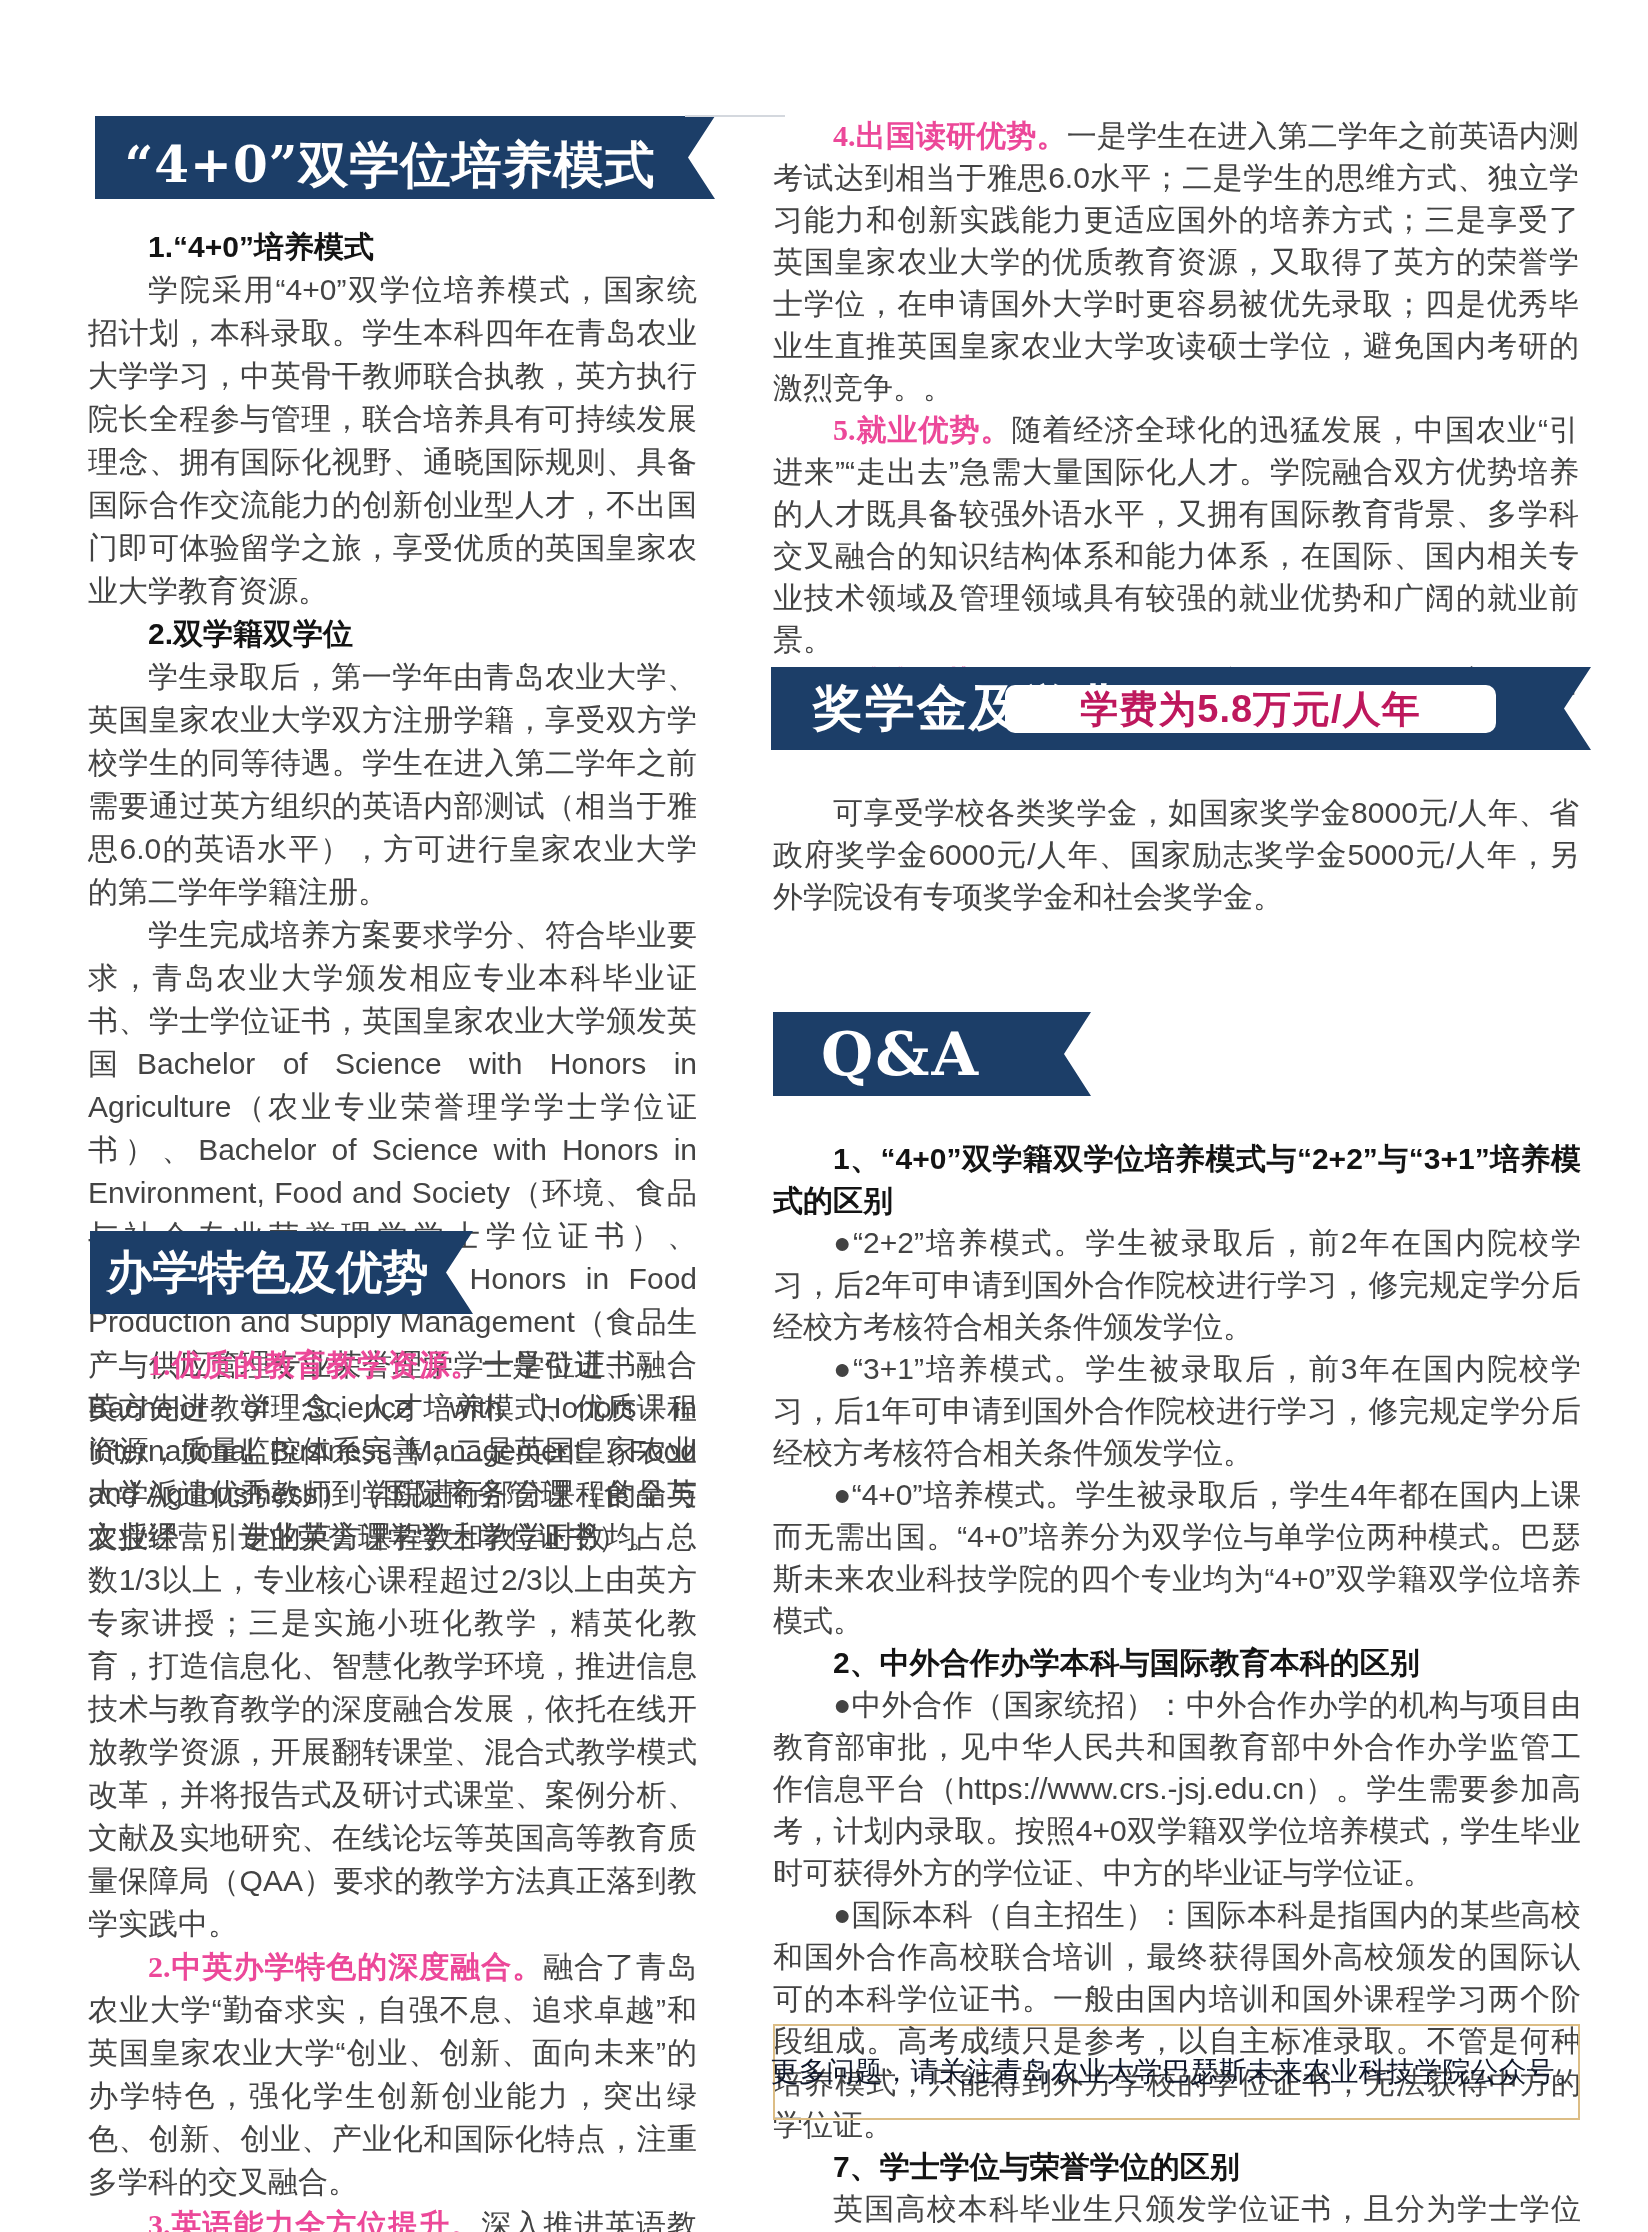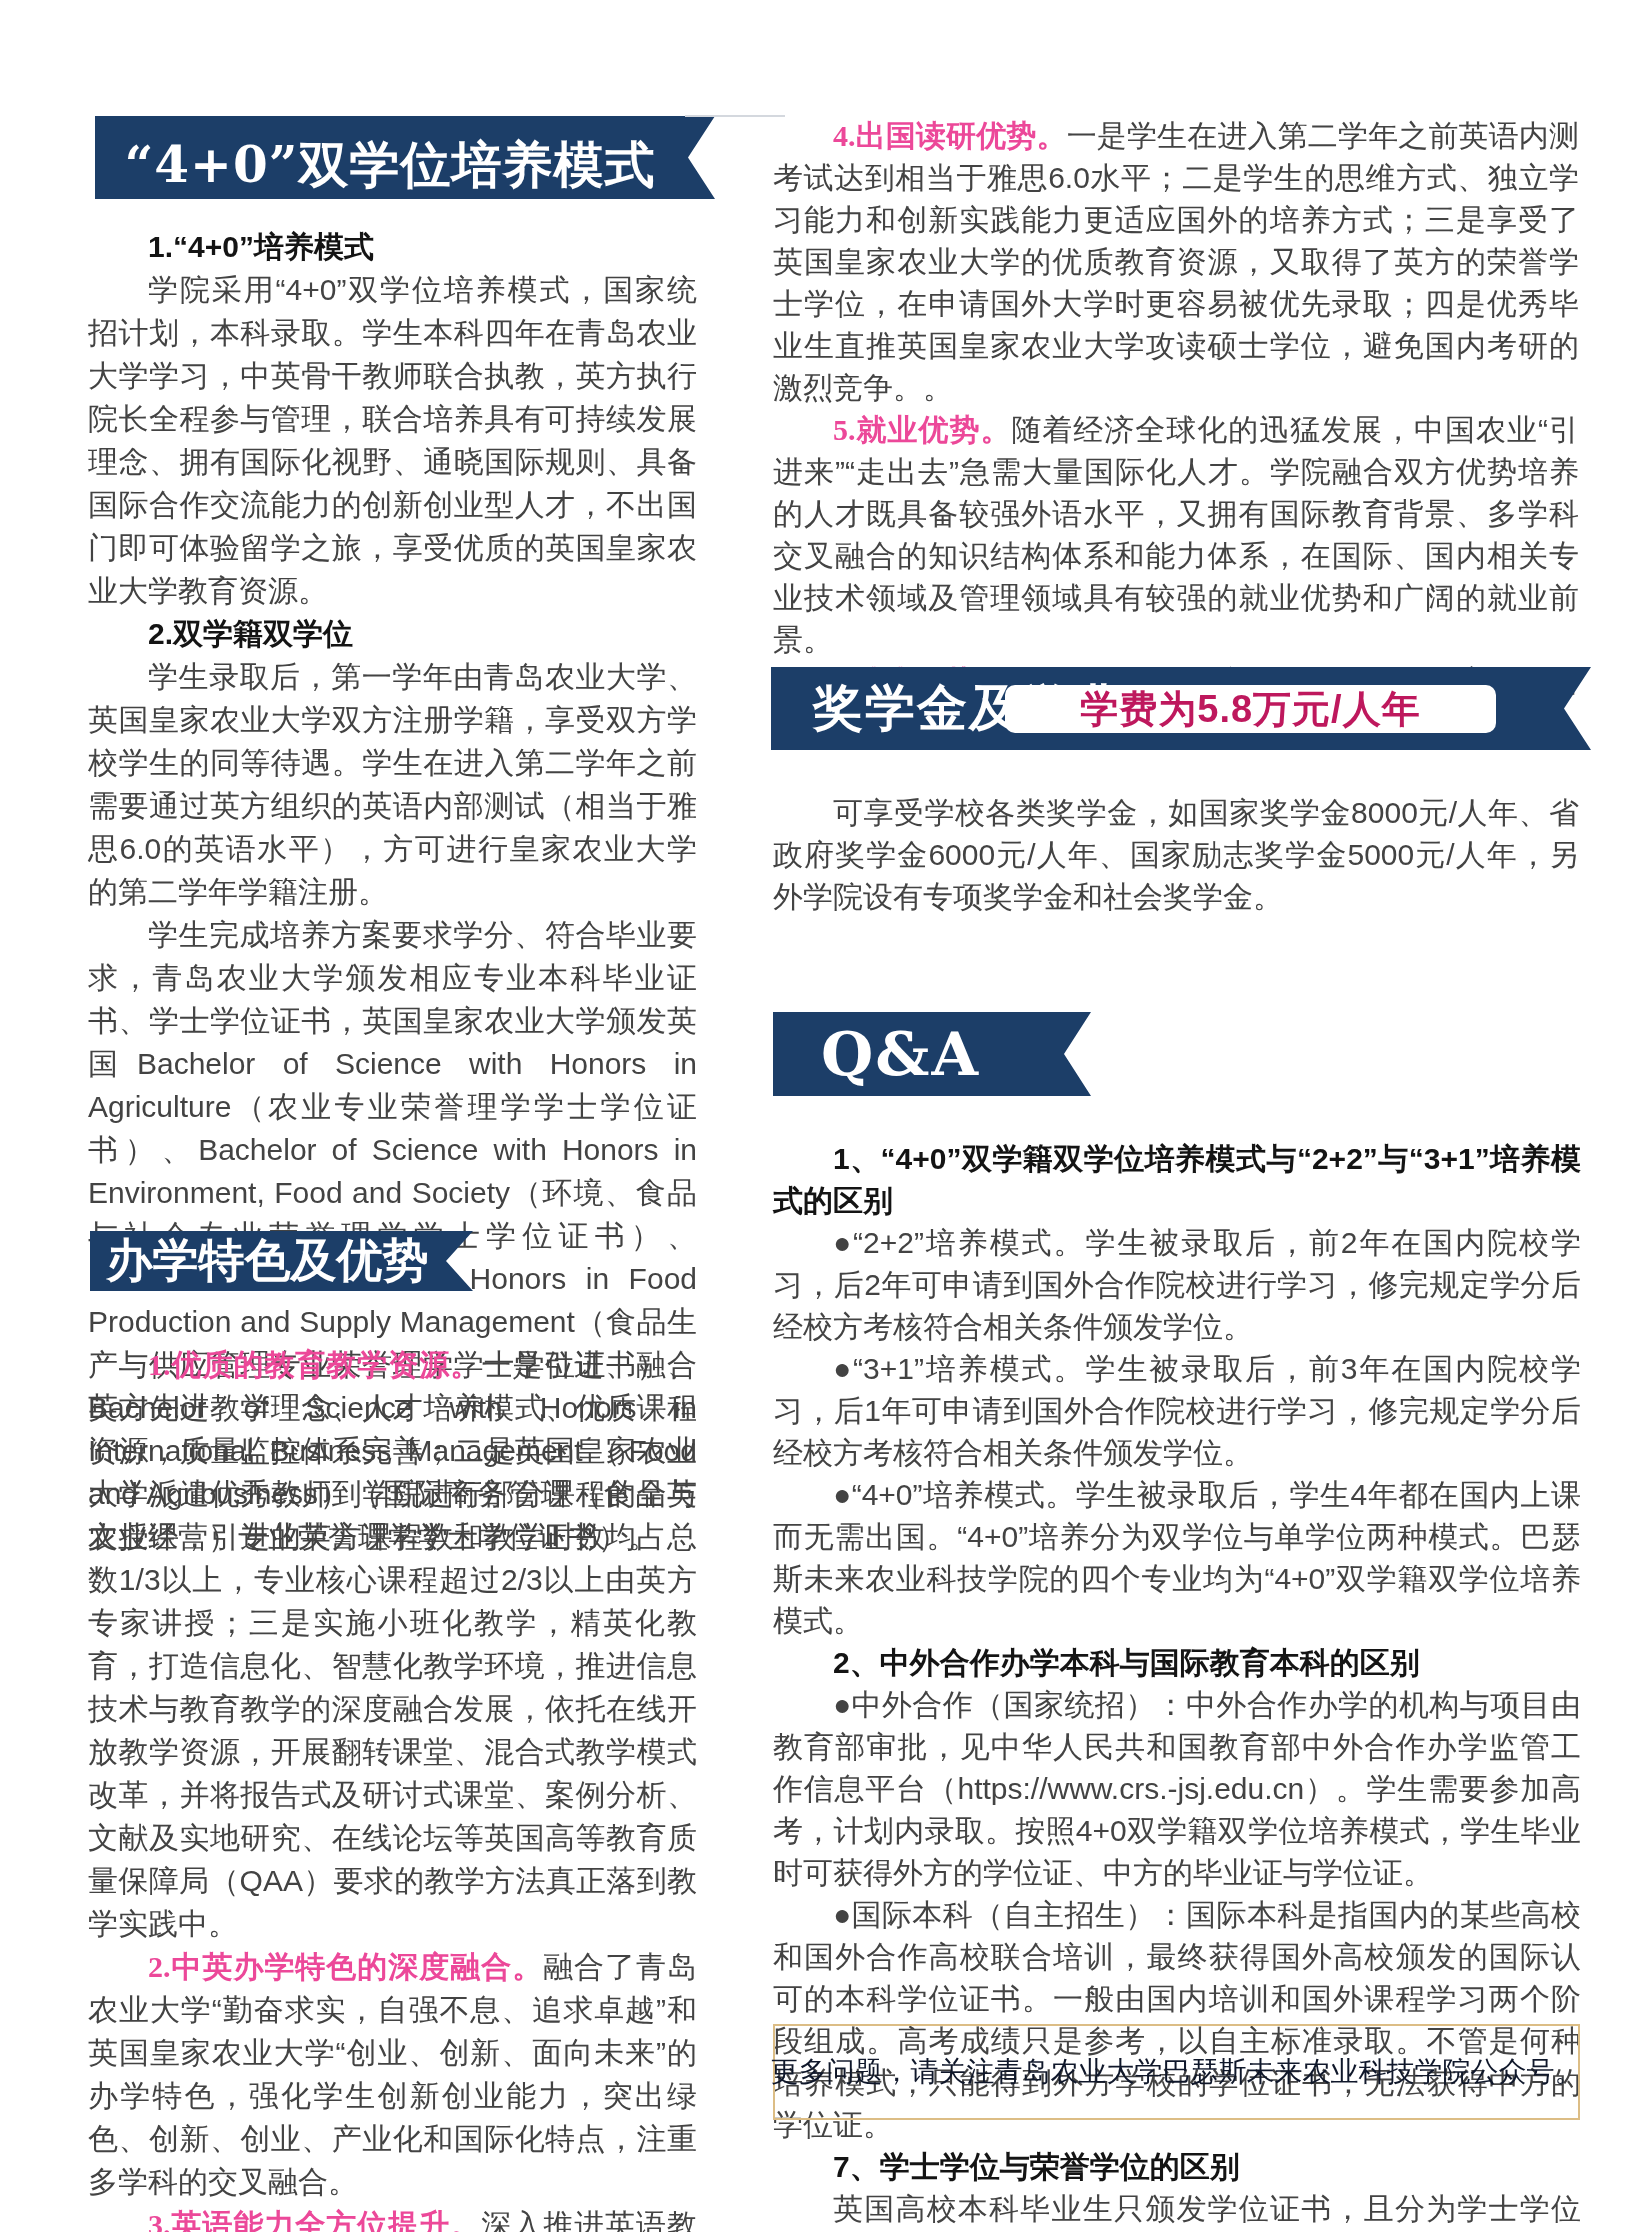--- a/index.html
+++ b/index.html
@@ -16,21 +16,21 @@
     position:absolute;
     background:#1c3e68;
     color:#ffffff;
     font-family:"DejaVu Serif","Liberation Serif",serif;
     font-weight:bold;
     display:flex;align-items:center;
     clip-path:polygon(0 0,100% 0,calc(100% - 27px) 50%,100% 100%,0 100%);
     white-space:nowrap;
   }
   .ribbon1{left:95px;top:116px;width:590px;height:83px;font-size:50px;justify-content:center;padding-right:30px;letter-spacing:1px;align-items:flex-end;}
-  .ribbon2{left:90px;top:1231px;width:355px;height:60px;font-size:46px;justify-content:center;padding-right:28px;}
+  .ribbon2{left:90px;top:1231px;width:355px;height:83px;font-size:46px;justify-content:center;padding-right:28px;}
   .ribbon3{left:771px;top:667px;width:778px;height:83px;font-size:50px;padding-left:42px;letter-spacing:2px;}
   .ribbon4{left:773px;top:1012px;width:270px;height:84px;font-size:60px;padding-left:48px;letter-spacing:2px;align-items:center;}
   .fee-badge{
     position:absolute;left:1005px;top:685px;width:491px;height:48px;
     background:#ffffff;border-radius:10px;
     display:flex;align-items:center;justify-content:center;
     color:#be185d;font-weight:bold;font-size:38px;
     font-family:"Liberation Sans","DejaVu Sans",sans-serif;
     letter-spacing:1px;
   }

